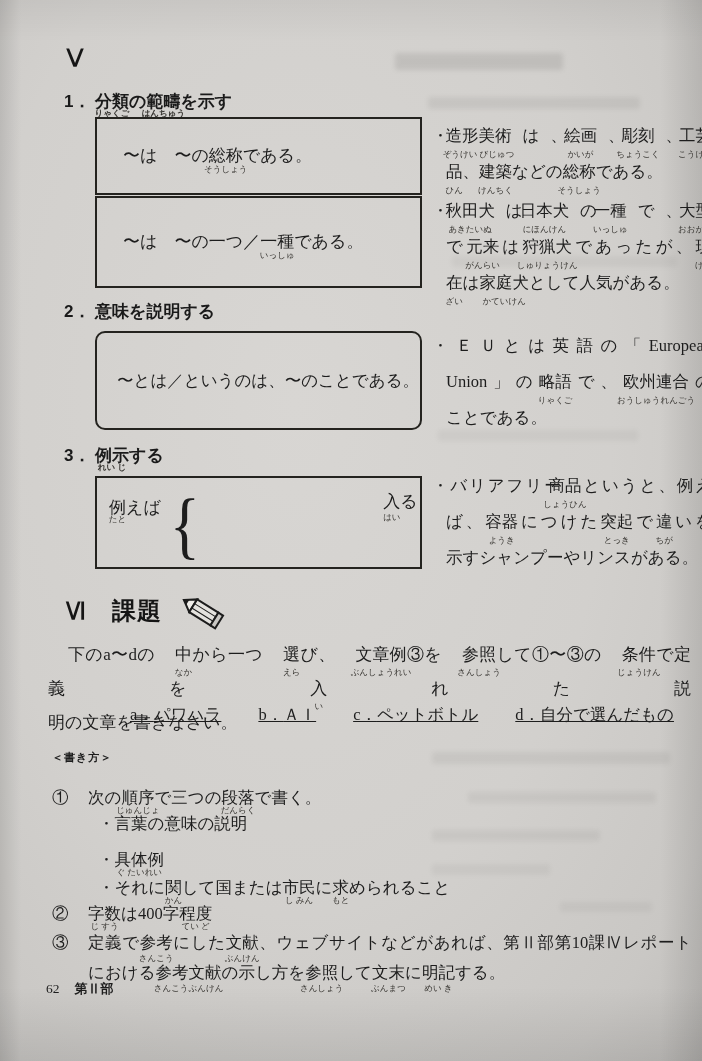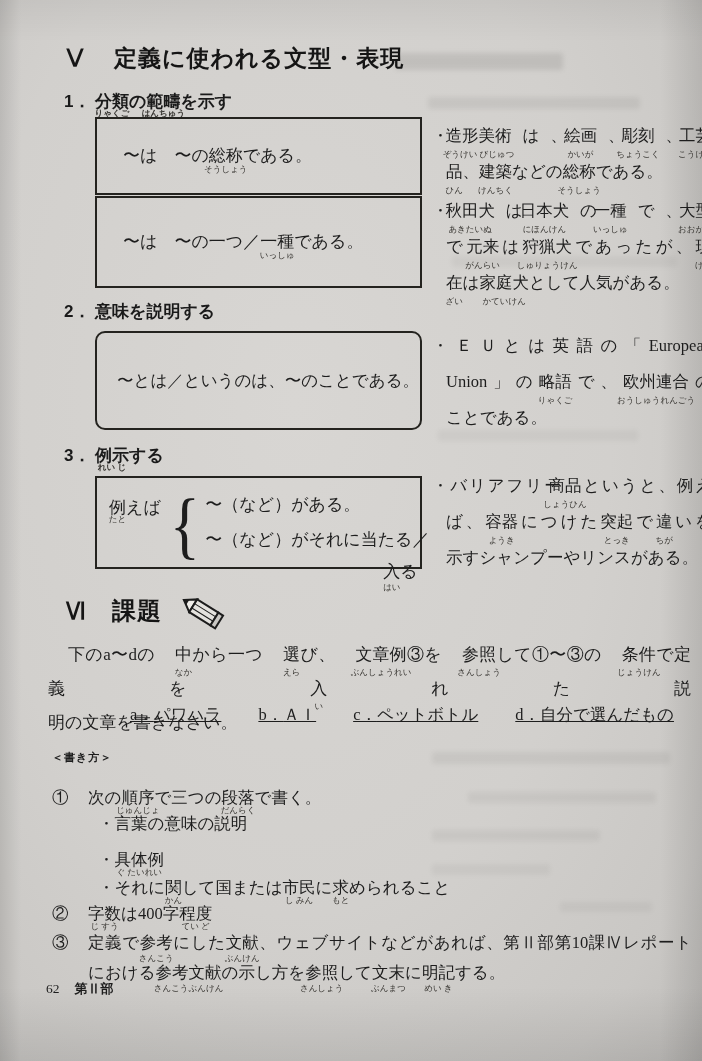--- a/index.html
+++ b/index.html
@@ -70,21 +70,20 @@
   <div class="ghost" style="left:452px;top:256px;width:225px;height:11px;opacity:.06"></div>
   <div class="ghost" style="left:438px;top:430px;width:200px;height:11px;opacity:.06"></div>
   <div class="ghost" style="left:432px;top:752px;width:238px;height:12px;opacity:.08"></div>
   <div class="ghost" style="left:468px;top:792px;width:188px;height:11px;opacity:.07"></div>
   <div class="ghost" style="left:432px;top:830px;width:168px;height:11px;opacity:.07"></div>
   <div class="ghost" style="left:432px;top:864px;width:118px;height:11px;opacity:.06"></div>
   <div class="ghost" style="left:560px;top:902px;width:92px;height:10px;opacity:.06"></div>
 
   <div class="abs h-main gothic" style="left:63px;top:42px;">
     <span class="numeral">Ⅴ</span>
-    <span>定義に使われる文型・表現</span>
   </div>
 
   <div class="abs h-sub gothic" style="left:64px;top:90px;">
     <span class="marker">1．</span>
     <span>
         <div class="rline"><span class="rb"><span>分類</span><span class="rt">りゃくご</span></span><span>の</span><span class="rb"><span>範疇</span><span class="rt">はんちゅう</span></span><span>を示す</span></div>
       </span>
   </div>
 
   <div class="abs pbox" style="left:95px;top:117px;width:327px;height:78px;">
@@ -132,24 +131,20 @@
         <div class="rline"><span class="rb"><span>例示</span><span class="rt">れい じ</span></span><span>する</span></div>
       </span>
   </div>
 
   <div class="abs bracebox" style="left:95px;top:476px;width:327px;height:93px;">
     <div class="lead">
         <div class="rline"><span class="rb"><span>例</span><span class="rt">たと</span></span><span>えば</span></div>
       </div>
     <div class="brace">{</div>
     <div>
-      <div class="plines">
-          <div class="rline"><span>〜（など）がある。</span></div>
-          <div class="rline"><span>〜（など）がそれに当たる／</span></div>
-        </div>
       <div class="ptail">
           <div class="rline"><span class="rb"><span>入</span><span class="rt">はい</span></span><span>る</span></div>
         </div>
     </div>
   </div>
   <div class="abs example just" style="left:432px;top:468px;">
       <div class="rline"><span>・バリアフリー</span><span class="rb"><span>商品</span><span class="rt">しょうひん</span></span><span>というと、例え</span></div>
       <div class="rline"><span>ば、</span><span class="rb"><span>容器</span><span class="rt">ようき</span></span><span>につけた</span><span class="rb"><span>突起</span><span class="rt">とっき</span></span><span>で</span><span class="rb"><span>違</span><span class="rt">ちが</span></span><span>いを</span></div>
       <div class="rline"><span>示すシャンプーやリンスがある。</span></div>
     </div>

